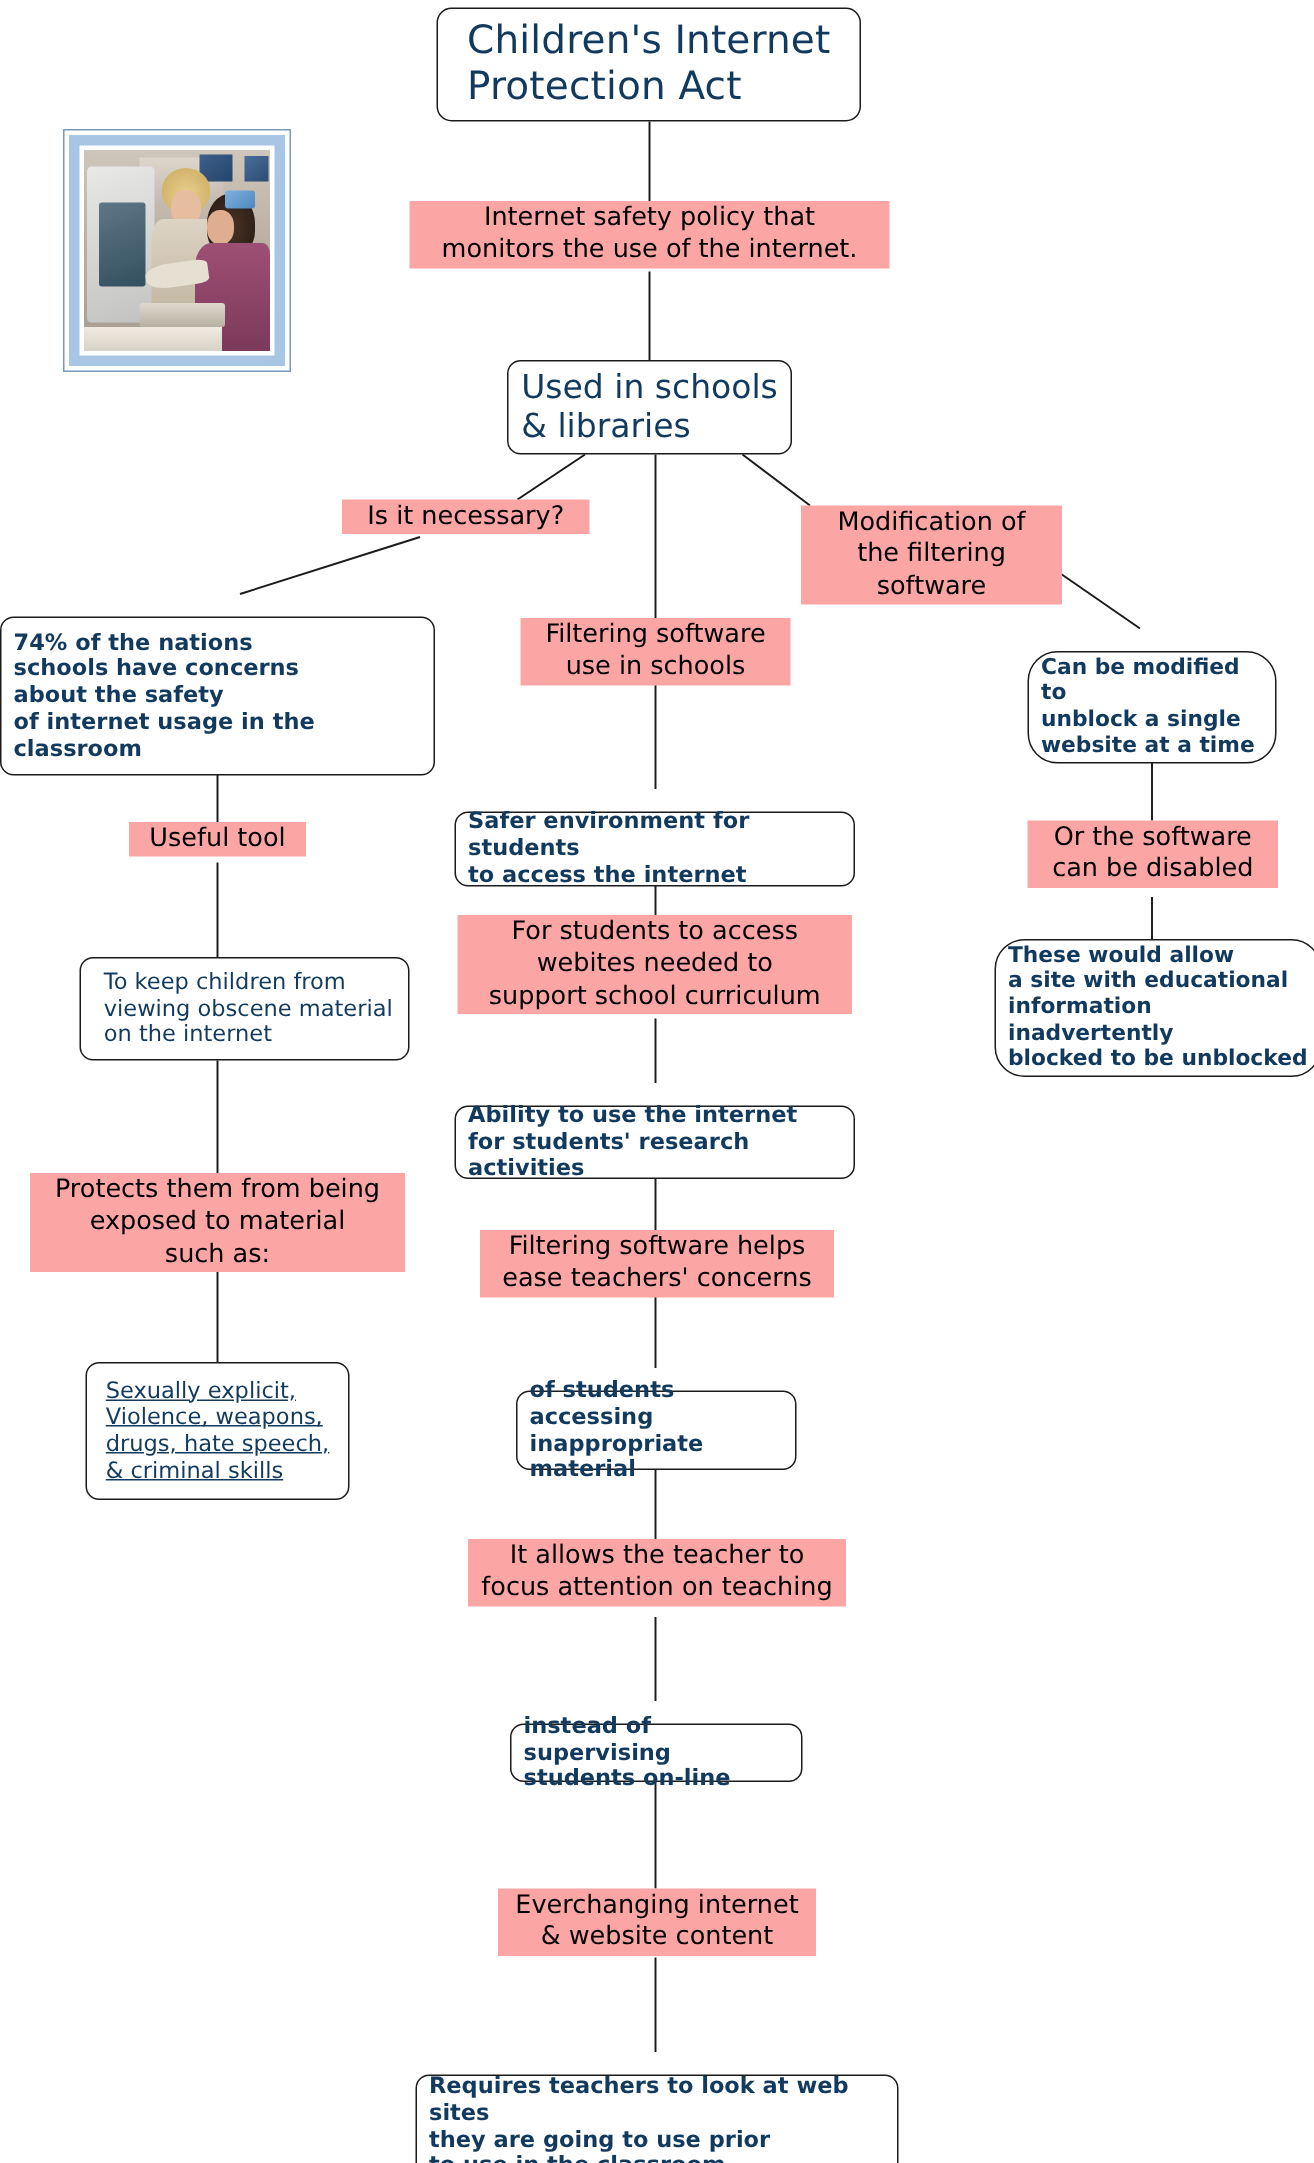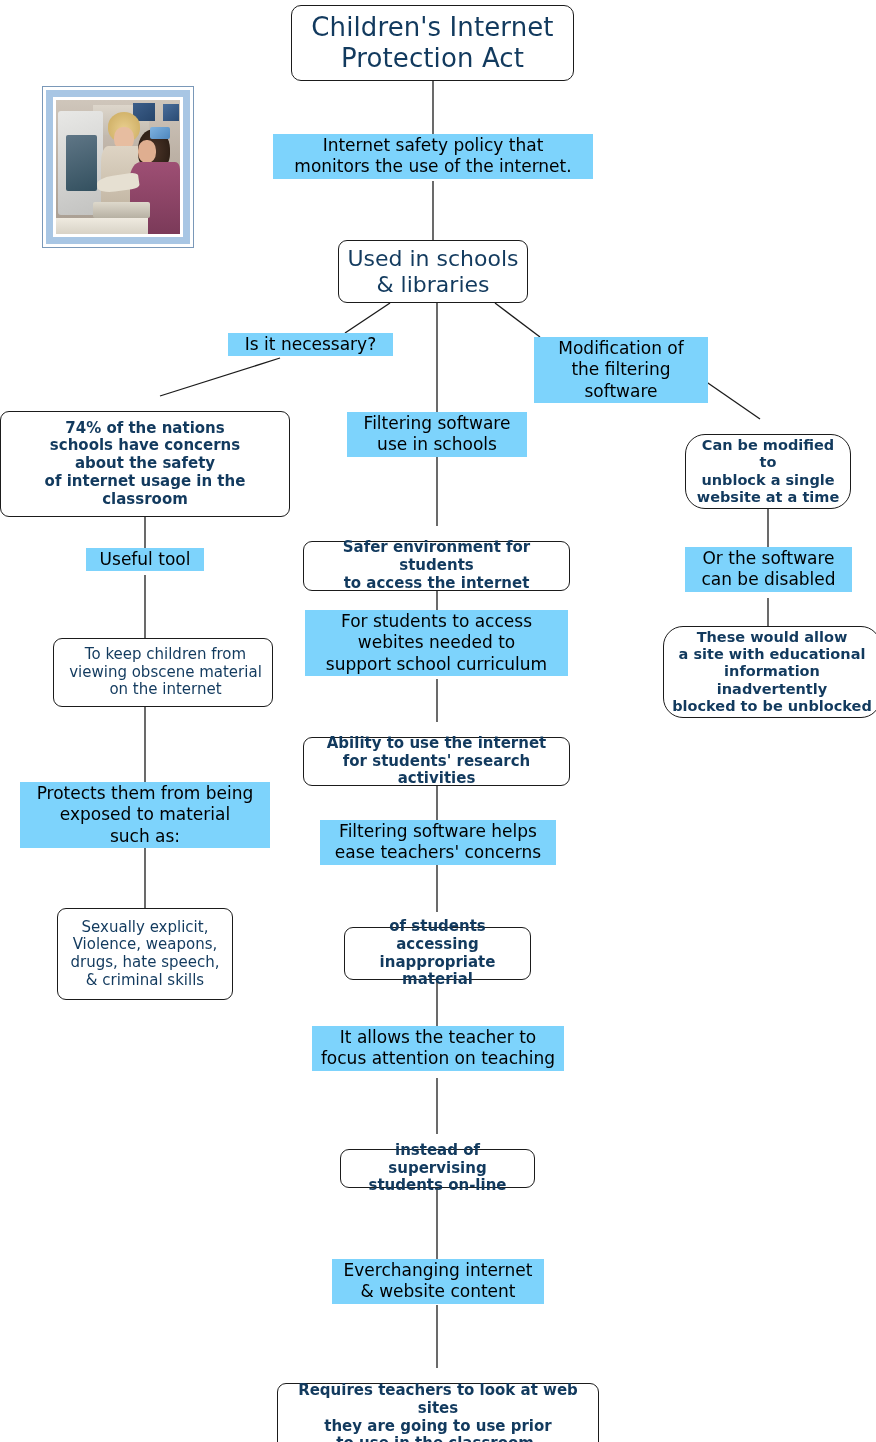--- a/index.html
+++ b/index.html
@@ -13,21 +13,20 @@
   .node{
     position:absolute;
     box-sizing:border-box;
     border:1.3px solid #1b1b1b;
     border-radius:9px;
     background:#ffffff;
     color:#123a5e;
     display:flex;
     align-items:center;
     justify-content:center;
-    text-align:center;
     line-height:1.18;
     white-space:pre-line;
     padding:4px 8px;
   }
   .node.bold{font-weight:bold;margin-top:15px;}
   .node.title{
     font-size:26px;
     font-weight:normal;
     border-radius:10px;
     letter-spacing:0.1px;
@@ -44,21 +43,21 @@
     border-radius:20px;
   }
 
   .label{
     position:absolute;
     color:#000000;
     font-size:17px;
     line-height:1.25;
     text-align:center;
     white-space:pre-line;
-    background:#7dd3fc;
+    background:#fca5a5;
     padding:1px 5px;
     box-sizing:border-box;
   }
 
   .photo{
     position:absolute;
     box-sizing:border-box;
     border:1px solid #7a98b8;
     background:#ffffff;
     padding:3px;
@@ -201,21 +200,21 @@
   <div class="label" style="left:86px;top:548px;width:118px;">Useful tool</div>
 
   <div class="node small" style="left:53px;top:638px;width:220px;height:69px;padding-left:13px;">To keep children from
 viewing obscene material
 on the internet</div>
 
   <div class="label" style="left:20px;top:782px;width:250px;">Protects them from being
 exposed to material
 such as:</div>
 
-  <div class="node small" style="left:57px;top:908px;width:176px;height:92px;">Sexually explicit,
+  <div class="node small" style="left:57px;top:908px;width:176px;height:92px;text-decoration:underline;">Sexually explicit,
 Violence, weapons,
 drugs, hate speech,
 &amp; criminal skills</div>
 
   <div class="node small bold" style="left:303px;top:526px;width:267px;height:50px;">Safer environment for students
 to access the internet</div>
 
   <div class="label" style="left:305px;top:610px;width:263px;">For students to access
 webites needed to
 support school curriculum</div>

